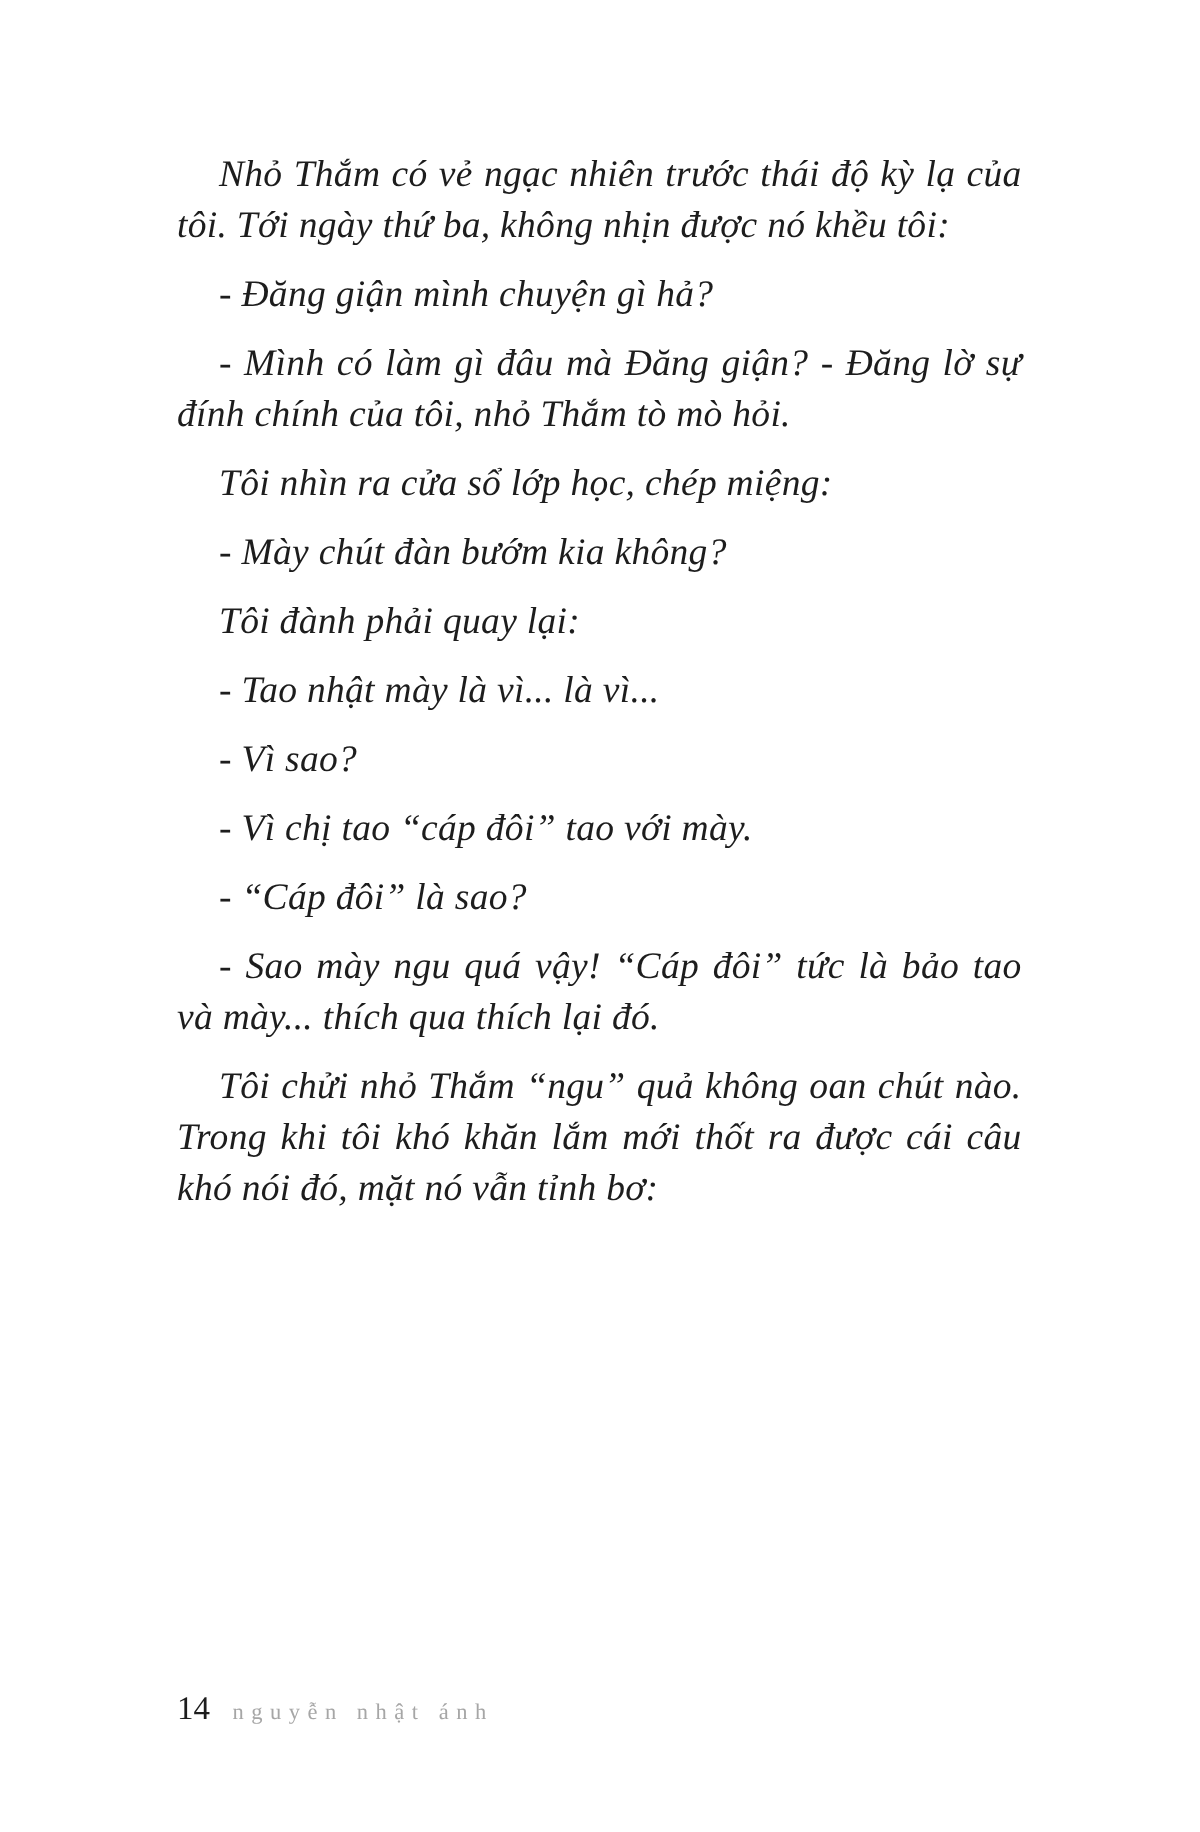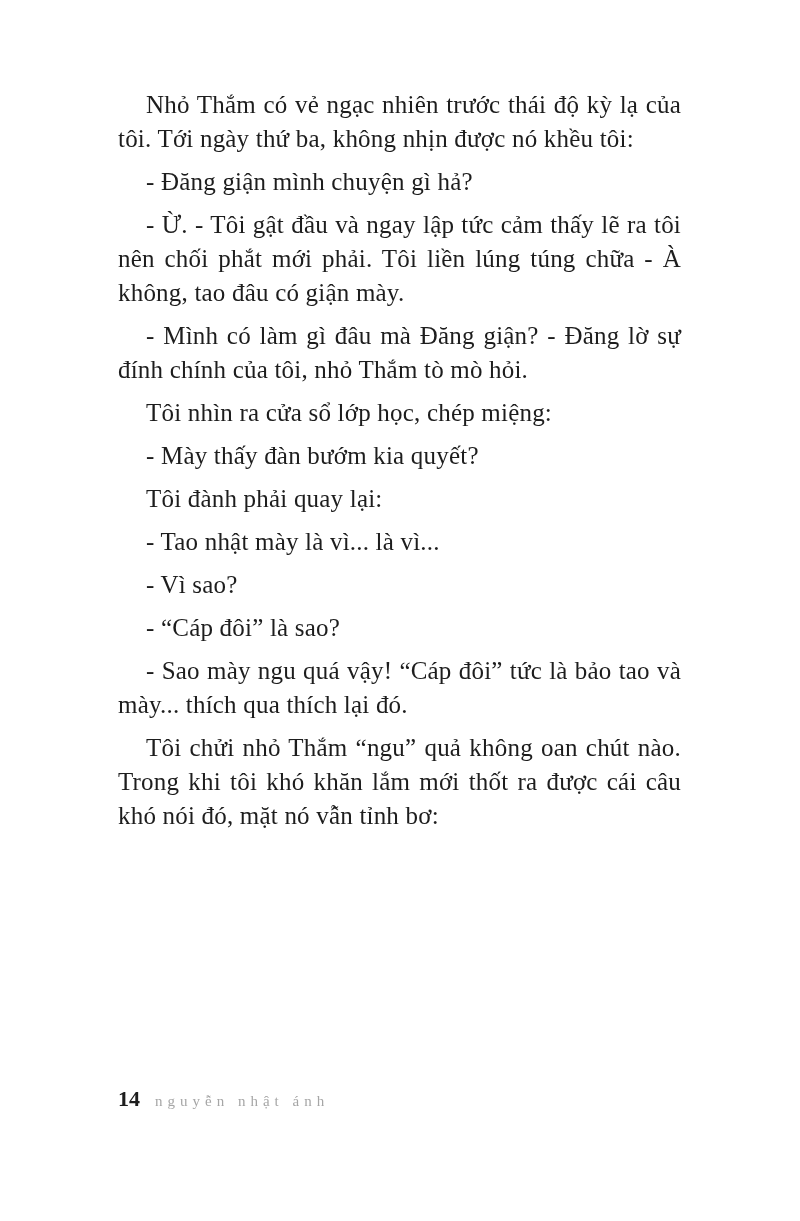--- a/index.html
+++ b/index.html
@@ -15,63 +15,65 @@
     font-family: "Liberation Serif", "DejaVu Serif", serif;
     overflow: hidden;
   }
   .text-block {
     position: absolute;
     left: 118px;
     top: 88px;
     width: 563px;
   }
   .text-block p {
-    margin: 0 0 9px 0;
+    margin: 12px 0 9px 0;
     font-size: 25px;
     line-height: 34px;
     text-align: justify;
     text-indent: 28px;
     color: var(--text-color, #1d1d1d);
     letter-spacing: 0.2px;
+    font-style: italic;
   }
   .footer {
     position: absolute;
     left: 118px;
     top: 1086px;
     display: flex;
     align-items: baseline;
     gap: 15px;
   }
   .page-number {
     font-size: 22px;
-    font-weight: 700;
+    font-weight: 400;
     color: var(--text-color, #1d1d1d);
     font-variant-numeric: oldstyle-nums;
+    margin-top: 40px;
   }
   .author-name {
     font-size: 15px;
     letter-spacing: 5px;
     color: var(--footer-author-color, #a6a6a6);
     text-transform: lowercase;
   }
 </style>
 </head>
 <body>
 
 <div class="page">
   <div class="text-block">
     <p>Nhỏ Thắm có vẻ ngạc nhiên trước thái độ kỳ lạ của tôi. Tới ngày thứ ba, không nhịn được nó khều tôi:</p>
     <p>- Đăng giận mình chuyện gì hả?</p>
-    <p>- Ừ. - Tôi gật đầu và ngay lập tức cảm thấy lẽ ra tôi nên chối phắt mới phải. Tôi liền lúng túng chữa - À không, tao đâu có giận mày.</p>
     <p>- Mình có làm gì đâu mà Đăng giận? - Đăng lờ sự đính chính của tôi, nhỏ Thắm tò mò hỏi.</p>
     <p>Tôi nhìn ra cửa sổ lớp học, chép miệng:</p>
-    <p>- Mày thấy đàn bướm kia quyết?</p>
+    <p>- Mày chút đàn bướm kia không?</p>
     <p>Tôi đành phải quay lại:</p>
     <p>- Tao nhật mày là vì... là vì...</p>
     <p>- Vì sao?</p>
+    <p>- Vì chị tao “cáp đôi” tao với mày.</p>
     <p>- “Cáp đôi” là sao?</p>
     <p>- Sao mày ngu quá vậy! “Cáp đôi” tức là bảo tao và mày... thích qua thích lại đó.</p>
     <p>Tôi chửi nhỏ Thắm “ngu” quả không oan chút nào. Trong khi tôi khó khăn lắm mới thốt ra được cái câu khó nói đó, mặt nó vẫn tỉnh bơ:</p>
   </div>
 
   <div class="footer">
     <span class="page-number">14</span>
     <span class="author-name">nguyễn nhật ánh</span>
   </div>
 </div>

